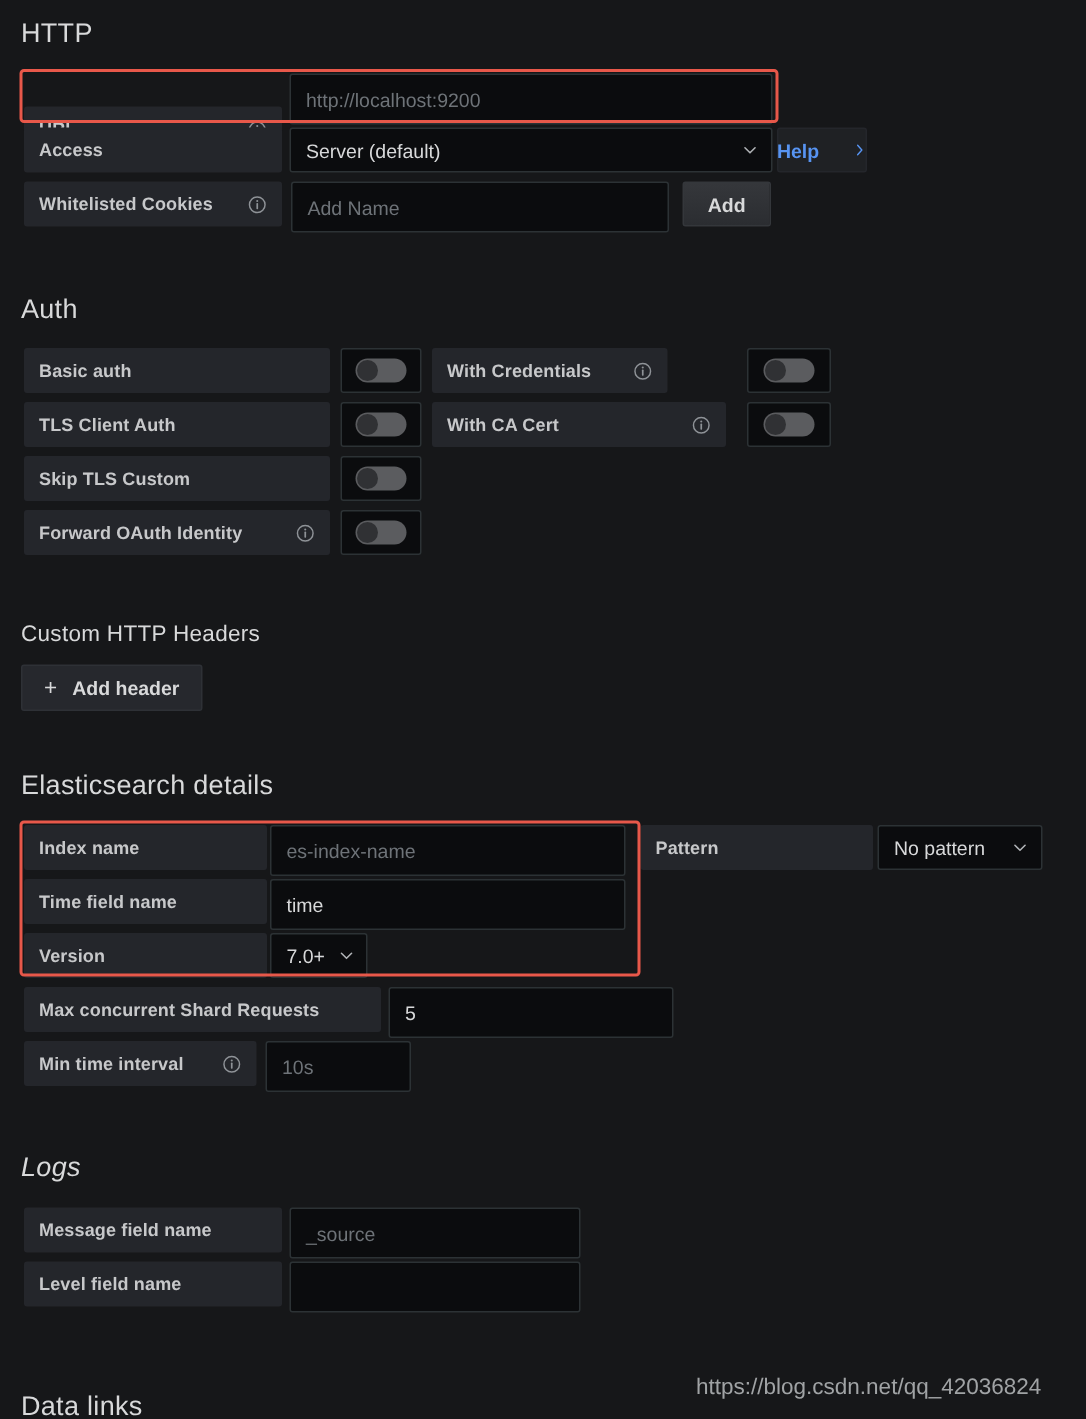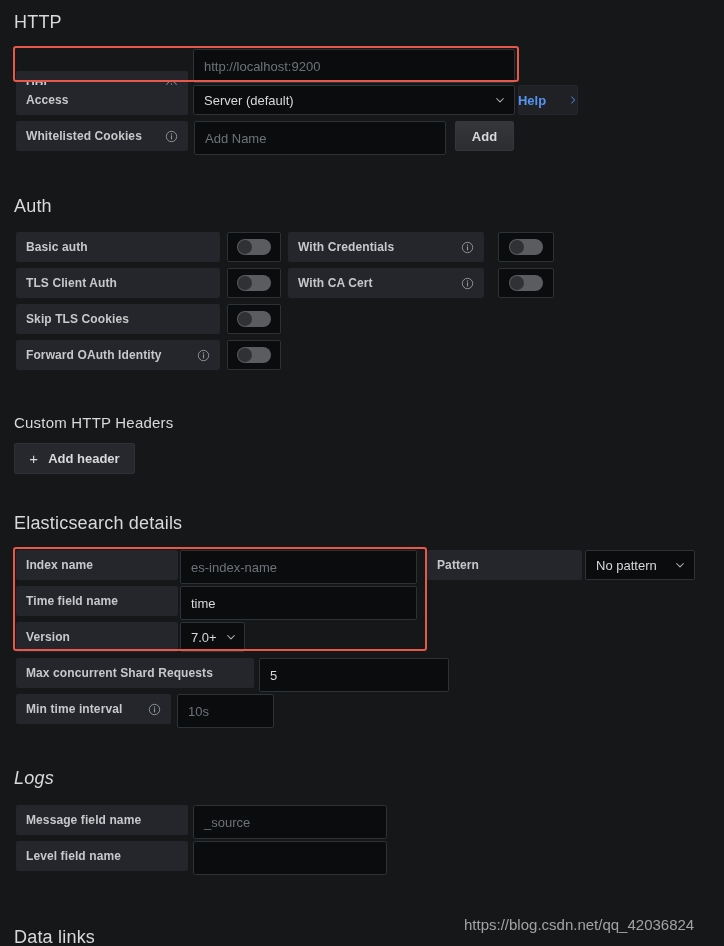--- a/index.html
+++ b/index.html
@@ -256,21 +256,21 @@
   <div class="label-box" style="left:16px; top:268px; width:204px;">
     <span class="lbl">TLS Client Auth</span>
   </div>
   <div class="toggle-wrap" style="left:227px; top:268px; width:54px;">
     <span class="switch">
         <span class="knob"></span>
       </span>
   </div>
 
   <div class="label-box" style="left:16px; top:304px; width:204px;">
-    <span class="lbl">Skip TLS Cookies</span>
+    <span class="lbl">Skip TLS Custom</span>
   </div>
   <div class="toggle-wrap" style="left:227px; top:304px; width:54px;">
     <span class="switch">
         <span class="knob"></span>
       </span>
   </div>
 
   <div class="label-box" style="left:16px; top:340px; width:204px;">
     <span class="lbl">Forward OAuth Identity</span>
     <span class="info">
@@ -280,21 +280,21 @@
         <rect x="7.3" y="6.6" width="1.4" height="5" rx="0.5" fill="#8e9297"></rect>
       </svg>
     </span>
   </div>
   <div class="toggle-wrap" style="left:227px; top:340px; width:54px;">
     <span class="switch">
         <span class="knob"></span>
       </span>
   </div>
 
-  <div class="label-box" style="left:288px; top:232px; width:196px;">
+  <div class="label-box" style="left:288px; top:232px; width:157px;">
     <span class="lbl">With Credentials</span>
     <span class="info">
       <svg class="info-icon" viewBox="0 0 16 16" fill="none">
         <circle cx="8" cy="8" r="6.4" stroke="#8e9297" stroke-width="1.2"></circle>
         <circle cx="8" cy="4.9" r="0.85" fill="#8e9297"></circle>
         <rect x="7.3" y="6.6" width="1.4" height="5" rx="0.5" fill="#8e9297"></rect>
       </svg>
     </span>
   </div>
   <div class="toggle-wrap" style="left:498px; top:232px; width:56px;">

